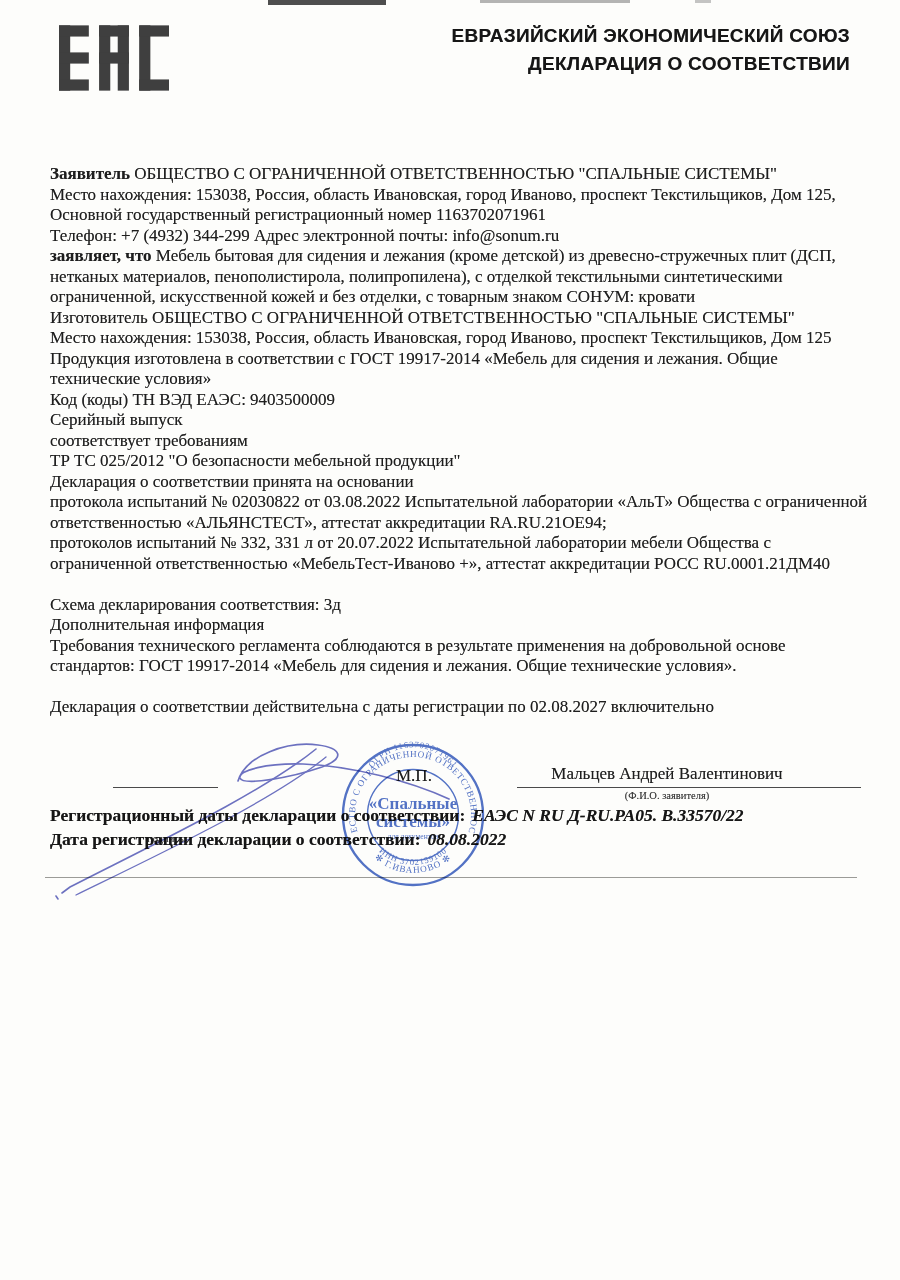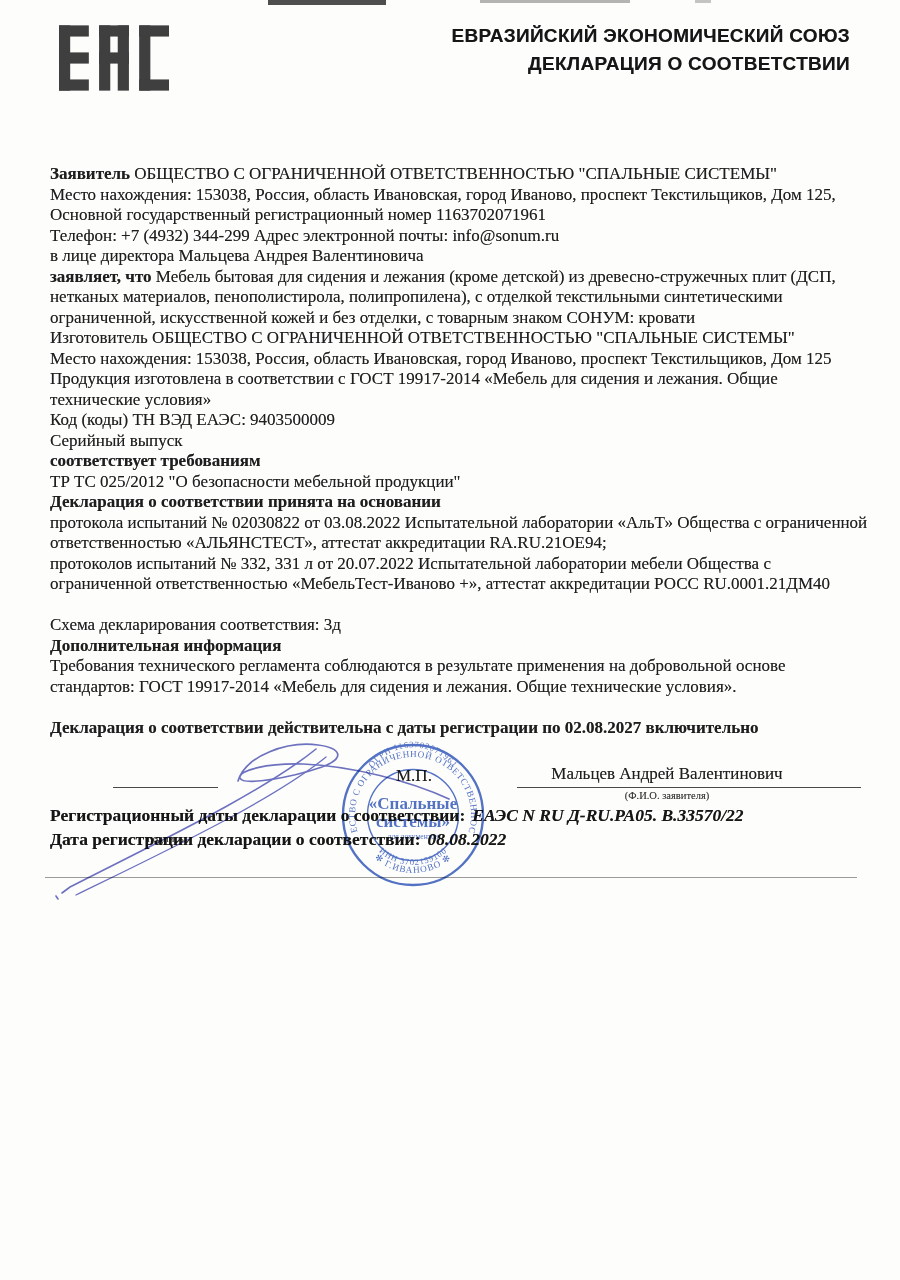--- a/index.html
+++ b/index.html
@@ -35,21 +35,21 @@
   .doc-lines {
     position:absolute; left:50px; top:124px; width:815px;margin-top:40px;
   }
   .doc-line {
     height:20.5px; line-height:20.5px;
     font-size:17px; white-space:nowrap;
     color:#1e1e1e;
     text-shadow:0 0 .45px rgba(25,25,25,.5);
   }
   .doc-line b { font-weight:700; }
-  .doc-line.bold { font-weight:700; }
+  .doc-line.bold { font-weight:400; }
 
   .sig-line {
     position:absolute; border-top:1.5px solid #4a4a4a; height:0;
   }
   .sig-line.left  { left:113px; top:787px; width:105px; }
   .sig-line.right { left:517px; top:787px; width:344px; }
   .caption {
     position:absolute; font-size:10.5px; color:#3a3a3a;
     text-align:center; text-shadow:0 0 .4px rgba(25,25,25,.45);
   }
@@ -120,21 +120,20 @@
   <div class="doc-title">
     <div>ЕВРАЗИЙСКИЙ ЭКОНОМИЧЕСКИЙ СОЮЗ</div>
     <div>ДЕКЛАРАЦИЯ О СООТВЕТСТВИИ</div>
   </div>
 
   <div class="doc-lines">
       <div class="doc-line"><b>Заявитель</b> ОБЩЕСТВО С ОГРАНИЧЕННОЙ ОТВЕТСТВЕННОСТЬЮ "СПАЛЬНЫЕ СИСТЕМЫ"</div>
       <div class="doc-line">Место нахождения: 153038, Россия, область Ивановская, город Иваново, проспект Текстильщиков, Дом 125,</div>
       <div class="doc-line">Основной государственный регистрационный номер 1163702071961</div>
       <div class="doc-line">Телефон: +7 (4932) 344-299 Адрес электронной почты: info@sonum.ru</div>
-      <div class="doc-line">в лице директора Мальцева Андрея Валентиновича</div>
       <div class="doc-line"><b>заявляет, что</b> Мебель бытовая для сидения и лежания (кроме детской) из древесно-стружечных плит (ДСП,</div>
       <div class="doc-line">нетканых материалов, пенополистирола, полипропилена), с отделкой текстильными синтетическими</div>
       <div class="doc-line">ограниченной, искусственной кожей и без отделки, с товарным знаком СОНУМ: кровати</div>
       <div class="doc-line">Изготовитель ОБЩЕСТВО С ОГРАНИЧЕННОЙ ОТВЕТСТВЕННОСТЬЮ "СПАЛЬНЫЕ СИСТЕМЫ"</div>
       <div class="doc-line">Место нахождения: 153038, Россия, область Ивановская, город Иваново, проспект Текстильщиков, Дом 125</div>
       <div class="doc-line">Продукция изготовлена в соответствии с ГОСТ 19917-2014 «Мебель для сидения и лежания. Общие</div>
       <div class="doc-line">технические условия»</div>
       <div class="doc-line">Код (коды) ТН ВЭД ЕАЭС: 9403500009</div>
       <div class="doc-line">Серийный выпуск</div>
       <div class="doc-line bold">соответствует требованиям</div>

